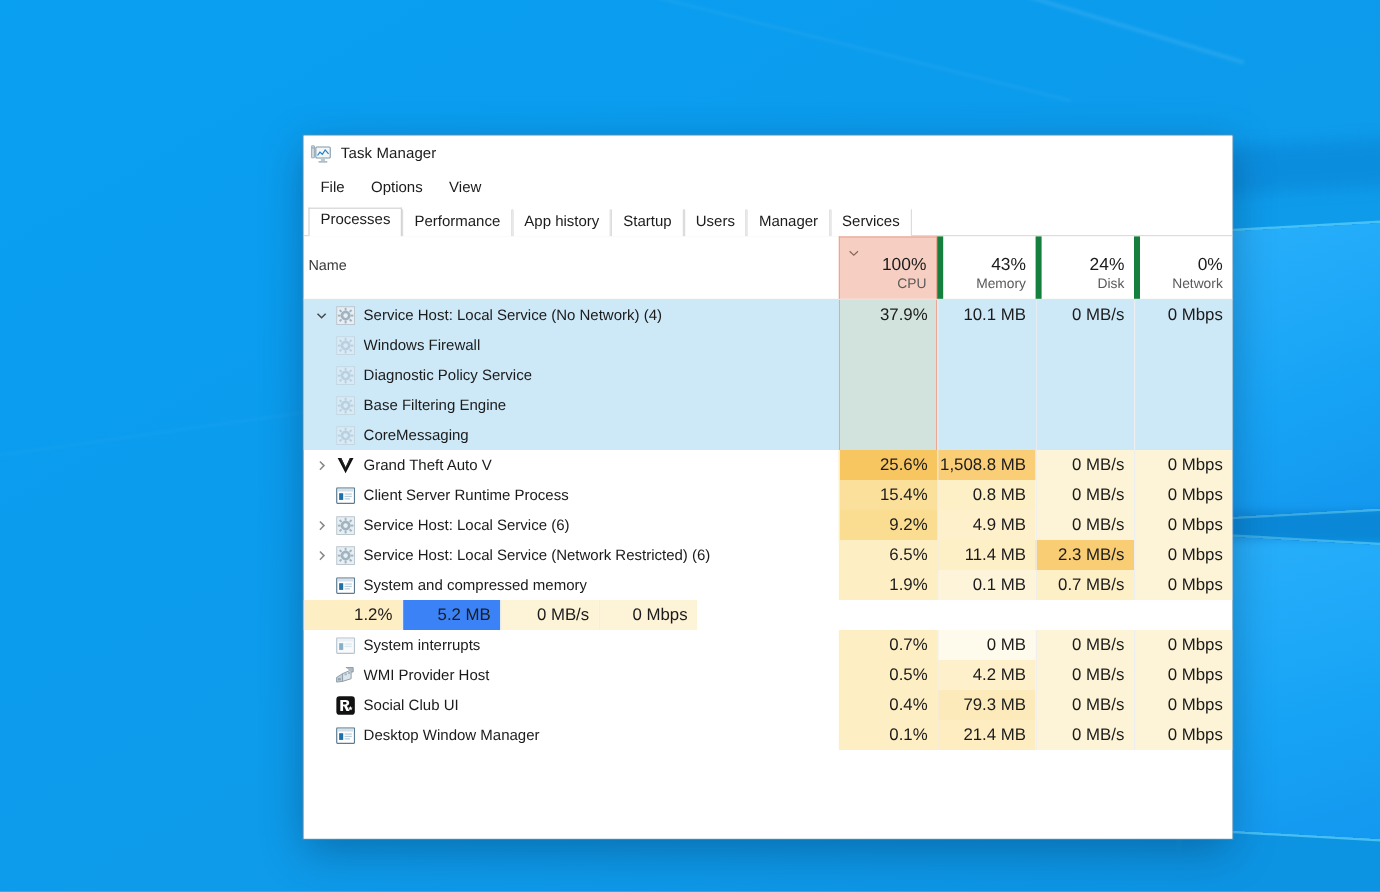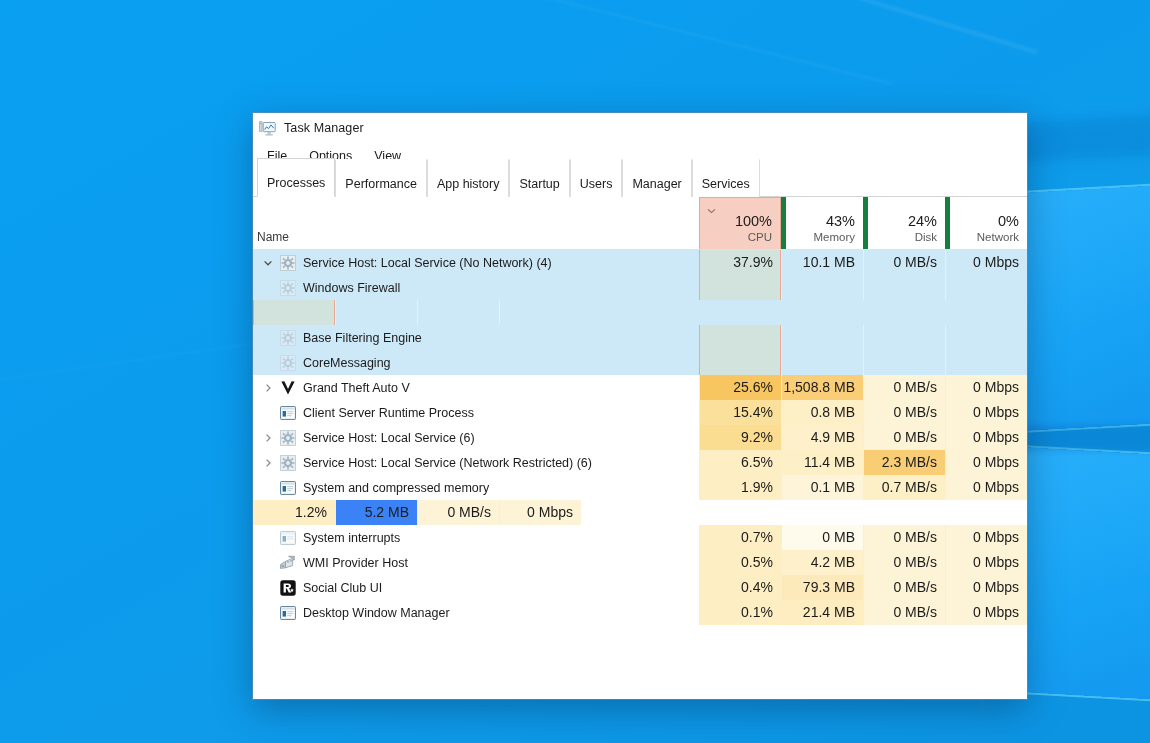--- a/index.html
+++ b/index.html
@@ -39,33 +39,33 @@
   .tm-icon svg{display:block;}
   .title-text{font-size:12.5px;color:#1b1b1b;letter-spacing:.1px;}
 
   
   .menubar{height:27px;display:flex;align-items:center;padding-left:10px;gap:0;background:#fff;}
   .menu-item{font-size:12.5px;color:#1b1b1b;padding:3px 10px 4px 4px;margin-right:8px;cursor:default;}
 
   
   .tabstrip{height:26px;display:flex;align-items:flex-end;padding-left:4px;
      background:#fff;border-bottom:1px solid #d4d4d4;position:relative;}
-  .tab{font-size:12.5px;color:#1b1b1b;padding:17px 9px 5px 9px;line-height:15px;
+  .tab{font-size:12.5px;color:#1b1b1b;padding:2px 9px 5px 9px;line-height:15px;
        border-left:1px solid #dcdcdc;border-right:1px solid #dcdcdc;
        border-top:1px solid transparent;background:#fff;position:relative;top:1px;cursor:default;}
   .tab:first-child{border-left:1px solid transparent;}
   .tab.active{border:1px solid #d4d4d4;border-bottom:1px solid #fff;background:#fff;z-index:2;}
 
   
   .colhead{height:52px;display:flex;background:#fff;border-bottom:1px solid #dfe3e6;position:relative;}
   .ch{display:flex;flex-direction:column;justify-content:flex-end;
       box-sizing:border-box;padding:0 8px 5px 8px;position:relative;}
   .ch .pct{font-size:14.5px;color:#1b1b1b;text-align:right;line-height:17px;}
   .ch .lbl{font-size:11.5px;color:#5a5a5a;text-align:right;line-height:14px;}
-  .ch-name{flex:1 1 auto;justify-content:flex-end;padding-left:4px;}
+  .ch-name{flex:1 1 auto;justify-content:center;padding-left:4px;}
   .ch-name .lbl{text-align:left;font-size:12px;color:#3a3a3a;}
   .ch-num{width:82px;flex:0 0 auto;border-left:5px solid #15803d;}
   .ch-sorted{background:#f7cfc2;border:1px solid #e8a893;border-bottom:none;}
   .sortmark{position:absolute;left:7px;top:10px;width:9px;height:6px;}
   .sortmark svg{display:block;}
 
   
   .rows{position:relative;}
   .row{display:flex;height:25px;align-items:center;box-sizing:border-box;}
   .cell-name{flex:1 1 auto;display:flex;align-items:center;padding-left:4px;min-width:0;overflow:hidden;}
@@ -215,20 +215,42 @@
             </svg>
           </span>
           <span class="pname">Windows Firewall</span>
         </div>
         <div class="cell-num sep cpu-cell" style="background: rgb(210, 227, 221);"></div>
         <div class="cell-num sep"></div>
         <div class="cell-num sep"></div>
         <div class="cell-num sep"></div>
       </div>
       <div class="row selected child">
+        <div class="cell-name">
+          <span class="picon">
+            <svg width="16" height="16" viewBox="0 0 16 16">
+      <rect x="0.6" y="0.6" width="14.8" height="14.8" fill="#e9eef2" stroke="#b9c6ce" stroke-width="0.8"></rect>
+      <g fill="#9fb3c0">
+                <circle cx="8" cy="8" r="4.1"></circle>
+              </g>
+      <circle cx="8" cy="8" r="1.9" fill="#e9eef2"></circle>
+      <g fill="#9fb3c0">
+        <rect x="7.2" y="1.5" width="1.6" height="2.4"></rect>
+                <rect x="7.2" y="12.1" width="1.6" height="2.4"></rect>
+        <rect x="1.5" y="7.2" width="2.4" height="1.6"></rect>
+                <rect x="12.1" y="7.2" width="2.4" height="1.6"></rect>
+        <rect x="3" y="3" width="1.6" height="2.2" transform="rotate(-45 3.8 4.1)"></rect>
+        <rect x="11.4" y="10.8" width="1.6" height="2.2" transform="rotate(-45 12.2 11.9)"></rect>
+        <rect x="11.4" y="3" width="1.6" height="2.2" transform="rotate(45 12.2 4.1)"></rect>
+        <rect x="3" y="10.8" width="1.6" height="2.2" transform="rotate(45 3.8 11.9)"></rect>
+      </g>
+            </svg>
+          </span>
+          <span class="pname">Diagnostic Policy Service</span>
+        </div>
         <div class="cell-num sep cpu-cell" style="background: rgb(210, 227, 221);"></div>
         <div class="cell-num sep"></div>
         <div class="cell-num sep"></div>
         <div class="cell-num sep"></div>
       </div>
       <div class="row selected child">
         <div class="cell-name">
           <span class="picon">
             <svg width="16" height="16" viewBox="0 0 16 16">
       <rect x="0.6" y="0.6" width="14.8" height="14.8" fill="#e9eef2" stroke="#b9c6ce" stroke-width="0.8"></rect>

